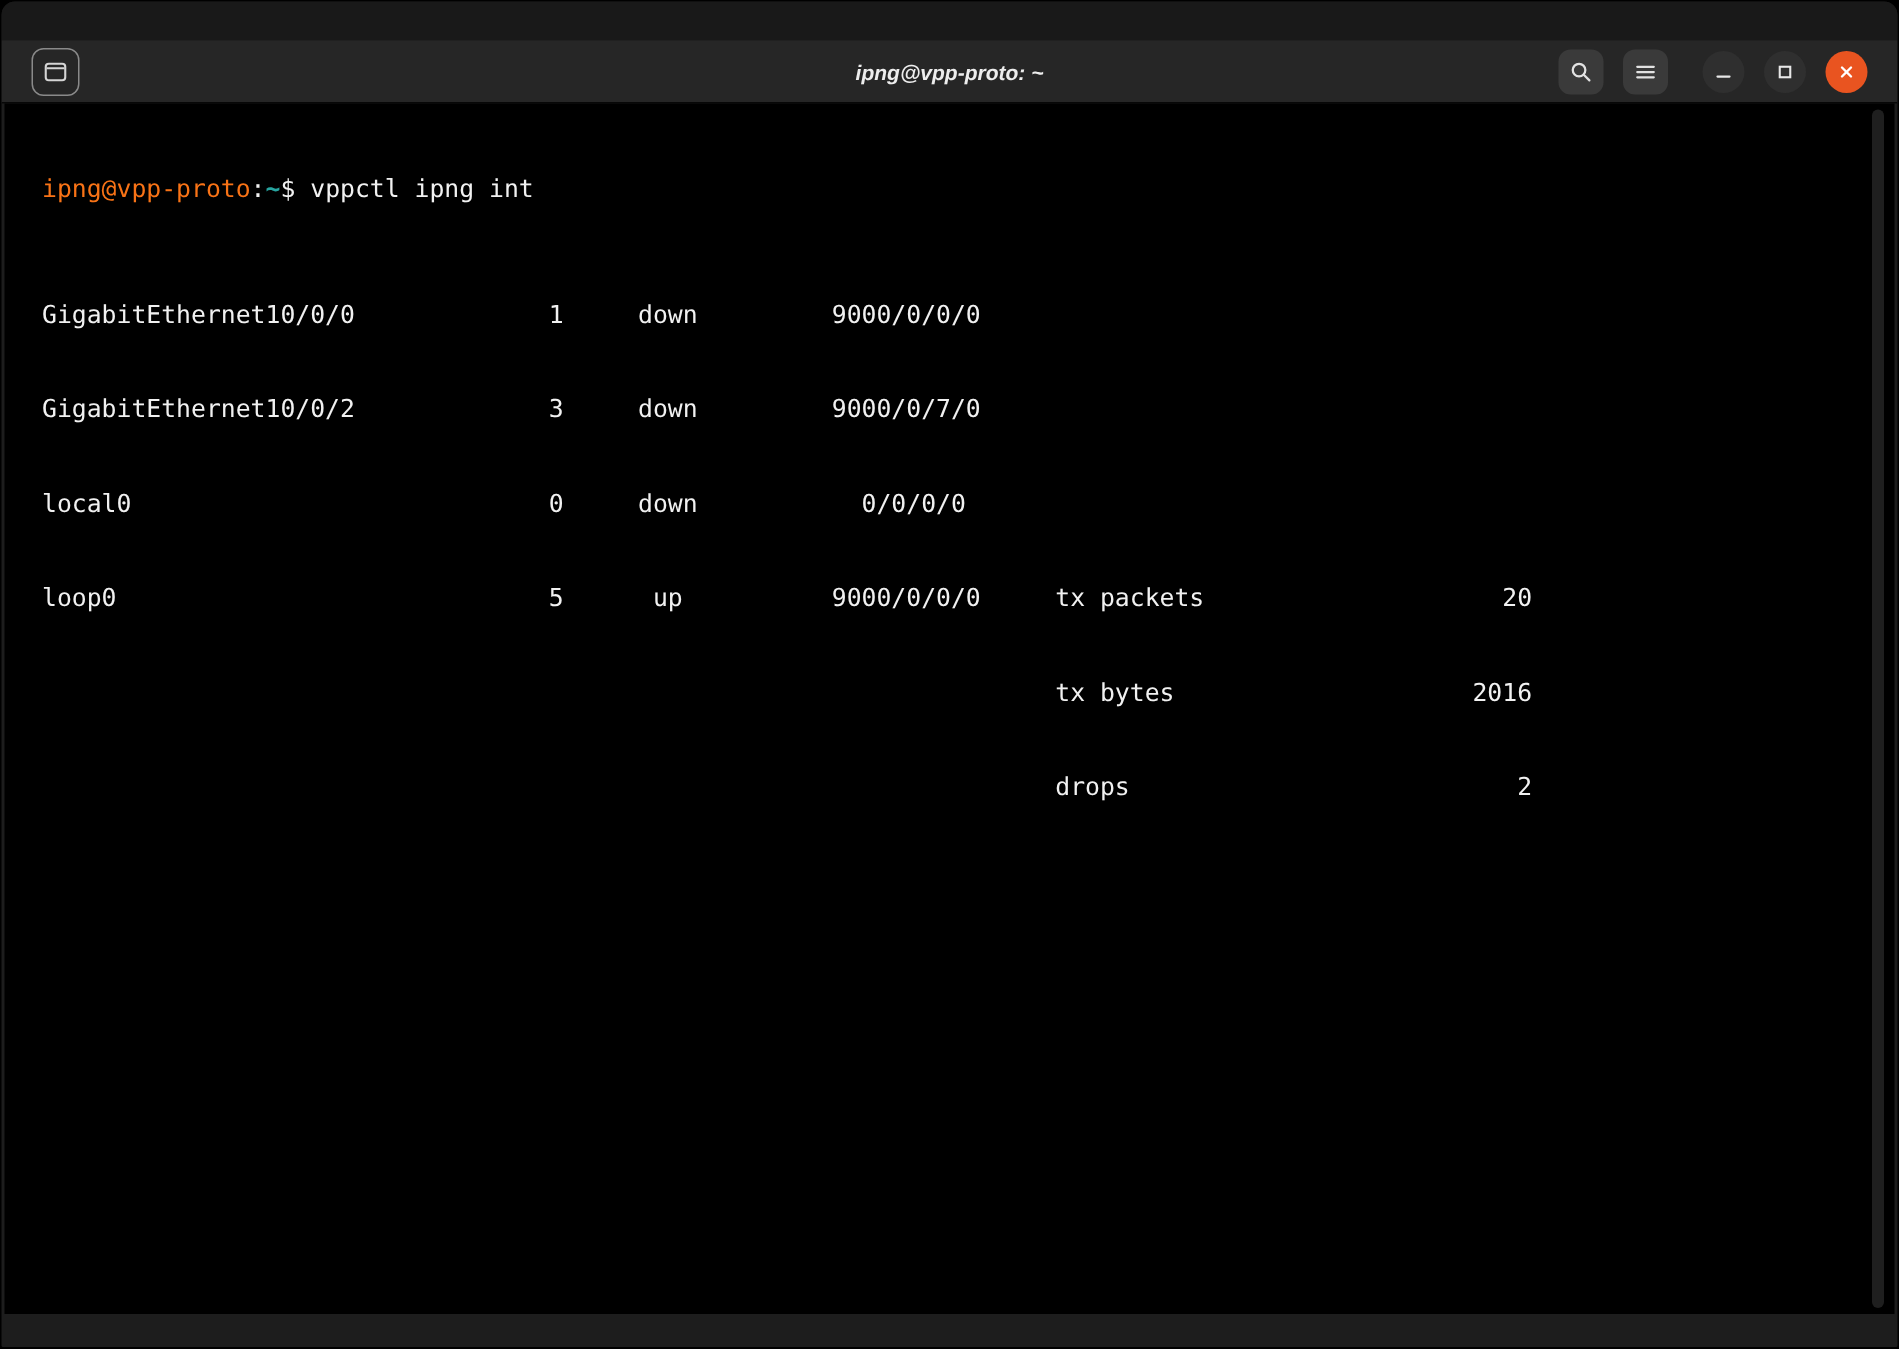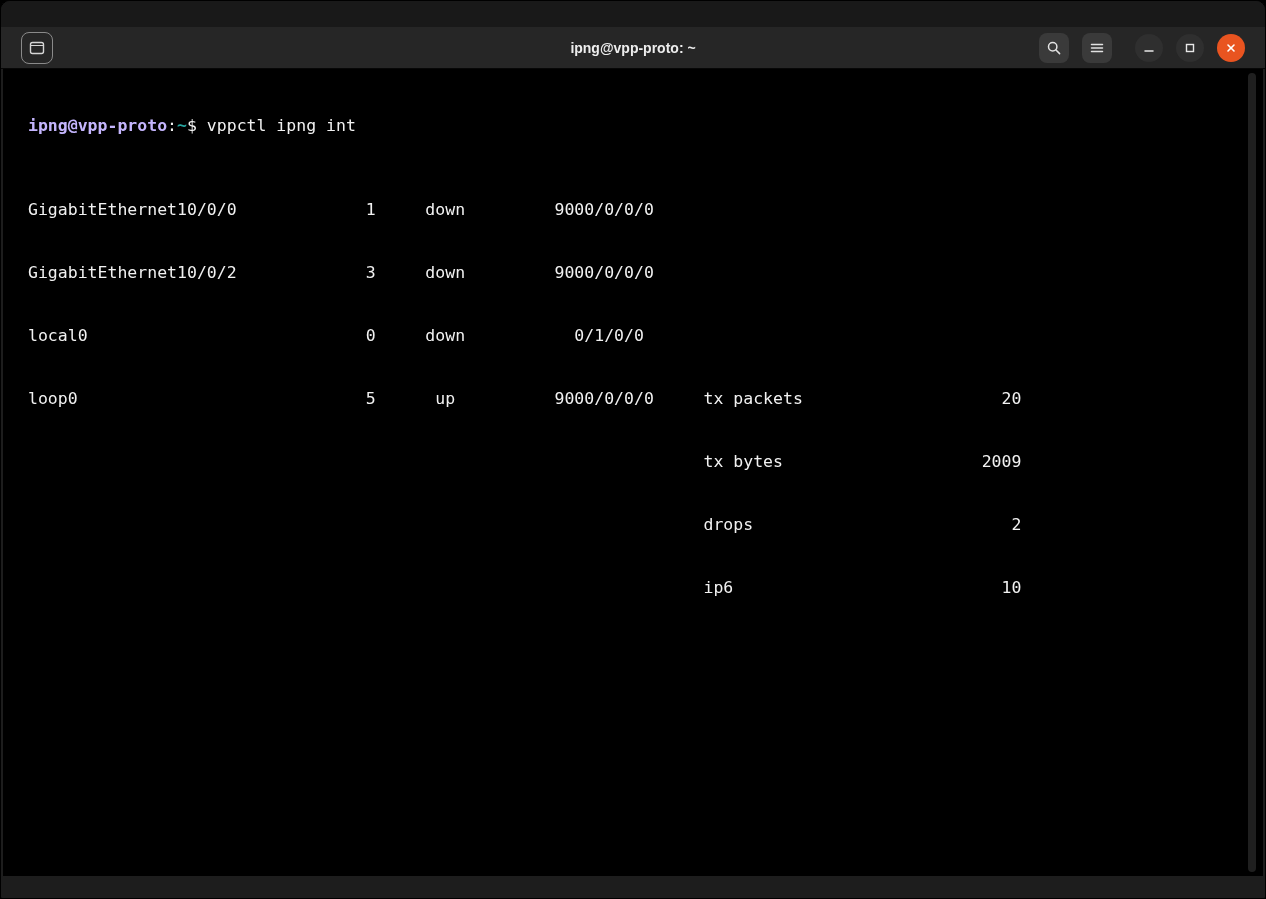--- a/index.html
+++ b/index.html
@@ -9,40 +9,40 @@
     background:#1d1d1d; border-radius:10px 10px 2px 2px; overflow:hidden;
     border:1px solid #000;
   }
   .top-strip { height:26px; background:#191919; }
   .headerbar {
     height:42px; background:#262626; border-bottom:1px solid #070707;
     display:flex; align-items:center; padding:0 20px; position:relative;
   }
   .hb-title {
     position:absolute; left:50%; top:50%; transform:translate(-50%,-50%);
-    color:#ededed; font-weight:bold; font-size:14px; white-space:nowrap;
+    color:#ededed; font-weight:bold; font-size:14px; white-space:nowrap;font-style:italic;
   }
   .btn { display:flex; align-items:center; justify-content:center; cursor:default; border:none; background:transparent; padding:0; }
   .new-tab-btn { width:32px; height:32px; border:1px solid #8a8a8a; border-radius:8px; background:transparent; }
   .hb-right { margin-left:auto; display:flex; align-items:center; gap:13px; }
   .sq-btn { width:30px; height:30px; border-radius:8px; background:#3a3a3a; }
   .circ-btn { width:28px; height:28px; border-radius:50%; background:#2f2f2f; }
   .circ-btn.first { margin-left:10px; }
   .close-btn { width:28px; height:28px; border-radius:50%; background:#E95420; }
   .terminal {
     position:absolute; left:2px; right:2px; top:68px; bottom:22px;
     background:#000000; overflow:hidden;
   }
   .screen {
     font-family:"DejaVu Sans Mono", monospace;
     font-size:16.5px; line-height:21px; color:#f1f1f1;
     white-space:pre; padding:4px 0 0 25px;
   }
   .line { height:21px; }
-  .pg { color:#c4b5fd; font-weight:bold; }
+  .pg { color:#f97316; font-weight:normal; }
   .pt { color:#27a5a0; font-weight:bold; }
   .scrollbar { position:absolute; top:2px; bottom:2px; right:2px; width:18px; }
   .scrollbar .thumb { position:absolute; right:5px; top:2px; width:8px; height:calc(100% - 4px); background:#1f1f1f; border-radius:4px; }
   svg { display:block; }
 </style>
 </head>
 <body>
 
 <div class="window">
   <div class="top-strip"></div>
@@ -88,26 +88,25 @@
         </svg>
       </button>
     </div>
   </div>
 
   <div class="terminal">
     <div class="screen">
       <div class="line"><span class="pg">ipng@vpp-proto</span><span>:</span><span class="pt">~</span><span>$ </span><span>vppctl ipng int</span></div>
 
       <div class="line">GigabitEthernet10/0/0             1     down         9000/0/0/0</div>
-      <div class="line">GigabitEthernet10/0/2             3     down         9000/0/0/0</div>
-      <div class="line">local0                            0     down           0/1/0/0</div>
+      <div class="line">GigabitEthernet10/0/2             3     down         9000/0/7/0</div>
+      <div class="line">local0                            0     down           0/0/0/0</div>
       <div class="line">loop0                             5      up          9000/0/0/0     tx packets                    20</div>
-      <div class="line">                                                                    tx bytes                    2009</div>
+      <div class="line">                                                                    tx bytes                    2016</div>
       <div class="line">                                                                    drops                          2</div>
-      <div class="line">                                                                    ip6                           10</div>
       
       
       
       
       
       
 
       
 
       

